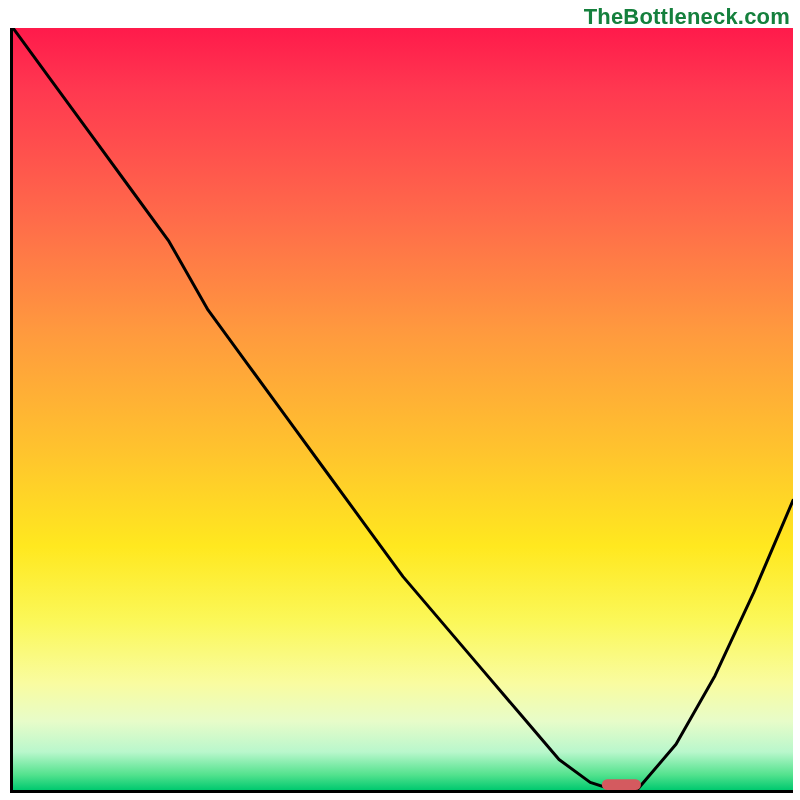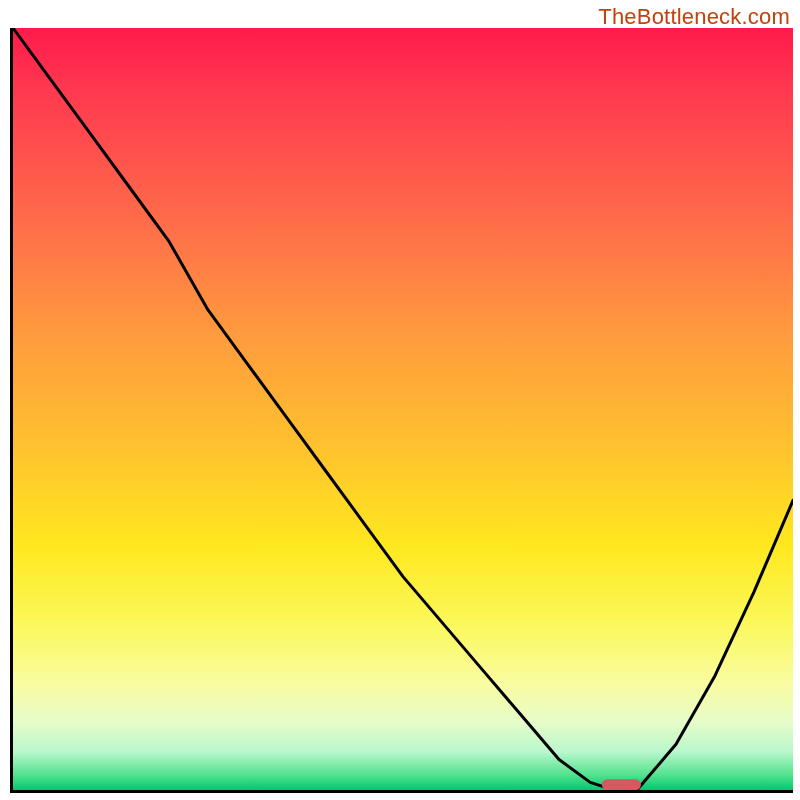--- a/index.html
+++ b/index.html
@@ -14,22 +14,22 @@
     position: relative;
     width: 800px;
     height: 800px;
   }
   .watermark {
     position: absolute;
     top: 4px;
     right: 10px;
     font-family: Arial, Helvetica, sans-serif;
     font-size: 22px;
-    font-weight: 400;
-    color: #c2410c;
+    font-weight: 700;
+    color: #15803d;
     z-index: 10;
     letter-spacing: 0.2px;
   }
   .plot-area {
     position: absolute;
     left: 10px;
     top: 28px;
     width: 780px;
     height: 762px;
     border-left: 3px solid #000;

